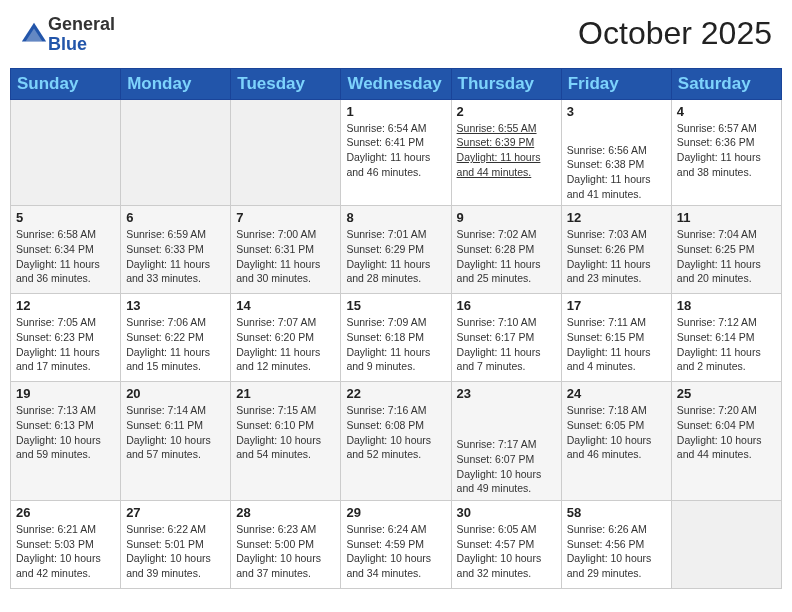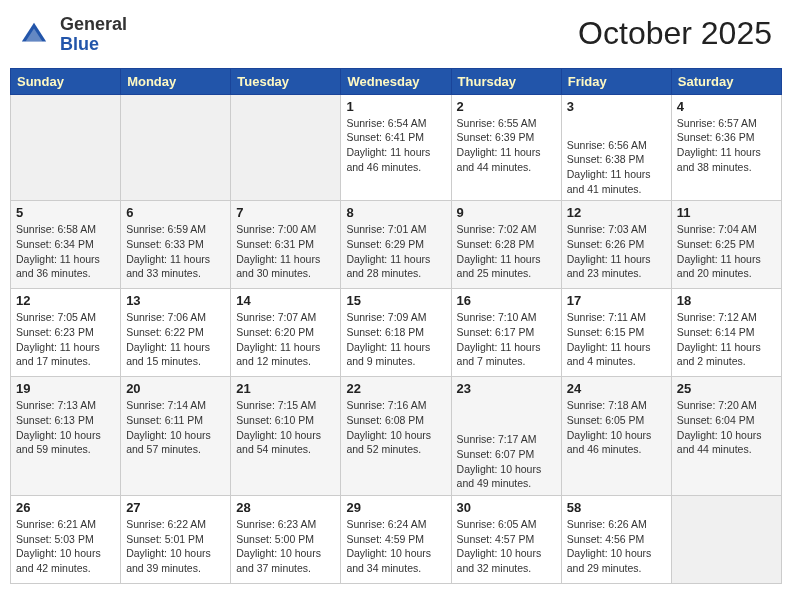--- a/index.html
+++ b/index.html
@@ -13,21 +13,21 @@
     .header {
       display: flex;
       justify-content: space-between;
       align-items: flex-start;
       margin-bottom: 8px;
       padding: 5px 10px;
     }
     .logo {
       display: flex;
       align-items: center;
-      gap: 12px;
+      gap: 0;
     }
     .logo-text {
       font-size: 18px;
       font-weight: bold;
       line-height: 1.1;
     }
     .logo-general { color: #333; }
     .logo-blue { color: #2255aa; }
     .logo-icon {
       width: 28px;
@@ -45,24 +45,24 @@
       font-size: 14px;
       color: #444;
     }
     .calendar {
       width: 100%;
       border-collapse: collapse;
       border: 1px solid #ccc;
     }
     .calendar th {
       background: #2255aa;
-      color: #fef9c3;
+      color: #7dd3fc;
       text-align: left;
       padding: 5px 6px;
-      font-size: 13px;
+      font-size: 17px;
       font-weight: bold;
       border: 1px solid #1a4499;
     }
     .calendar td {
       border: 1px solid #ccc;
       vertical-align: top;
       padding: 4px 5px;
       width: 14.28%;
       height: 88px;
       background: #fff;
@@ -123,21 +123,21 @@
         <td class="empty-cell"></td>
         <td>
           <div class="day-number">1</div>
           <div class="day-info" style="white-space: pre-line;">Sunrise: 6:54 AM
 Sunset: 6:41 PM
 Daylight: 11 hours
 and 46 minutes.</div>
         </td>
         <td>
           <div class="day-number">2</div>
-          <div class="day-info" style="white-space: pre-line;">Sunrise: 6:55 AM
+          <div class="day-info" style="white-space: pre-line; text-decoration: underline;">Sunrise: 6:55 AM
 Sunset: 6:39 PM
 Daylight: 11 hours
 and 44 minutes.</div>
         </td>
         <td>
           <div class="day-number">3</div>
           <div class="day-info" style="white-space: pre-line; margin-top: 24px;">Sunrise: 6:56 AM
 Sunset: 6:38 PM
 Daylight: 11 hours
 and 41 minutes.</div>

